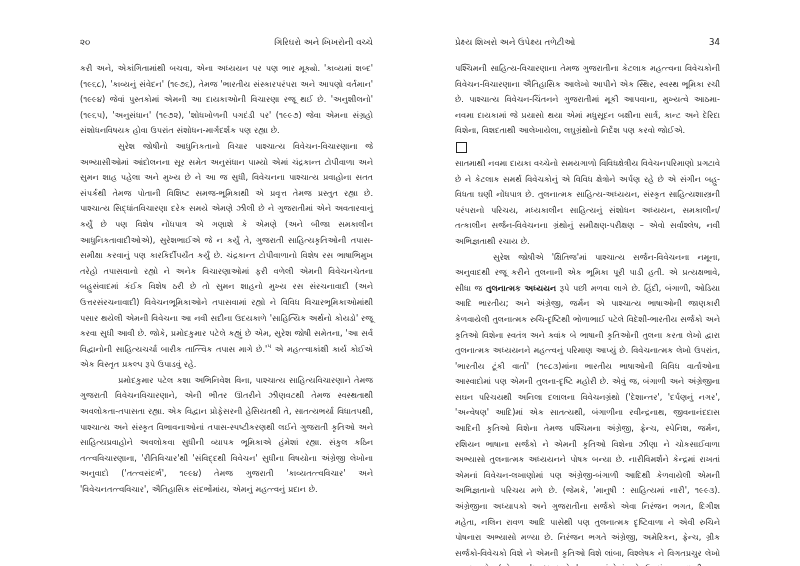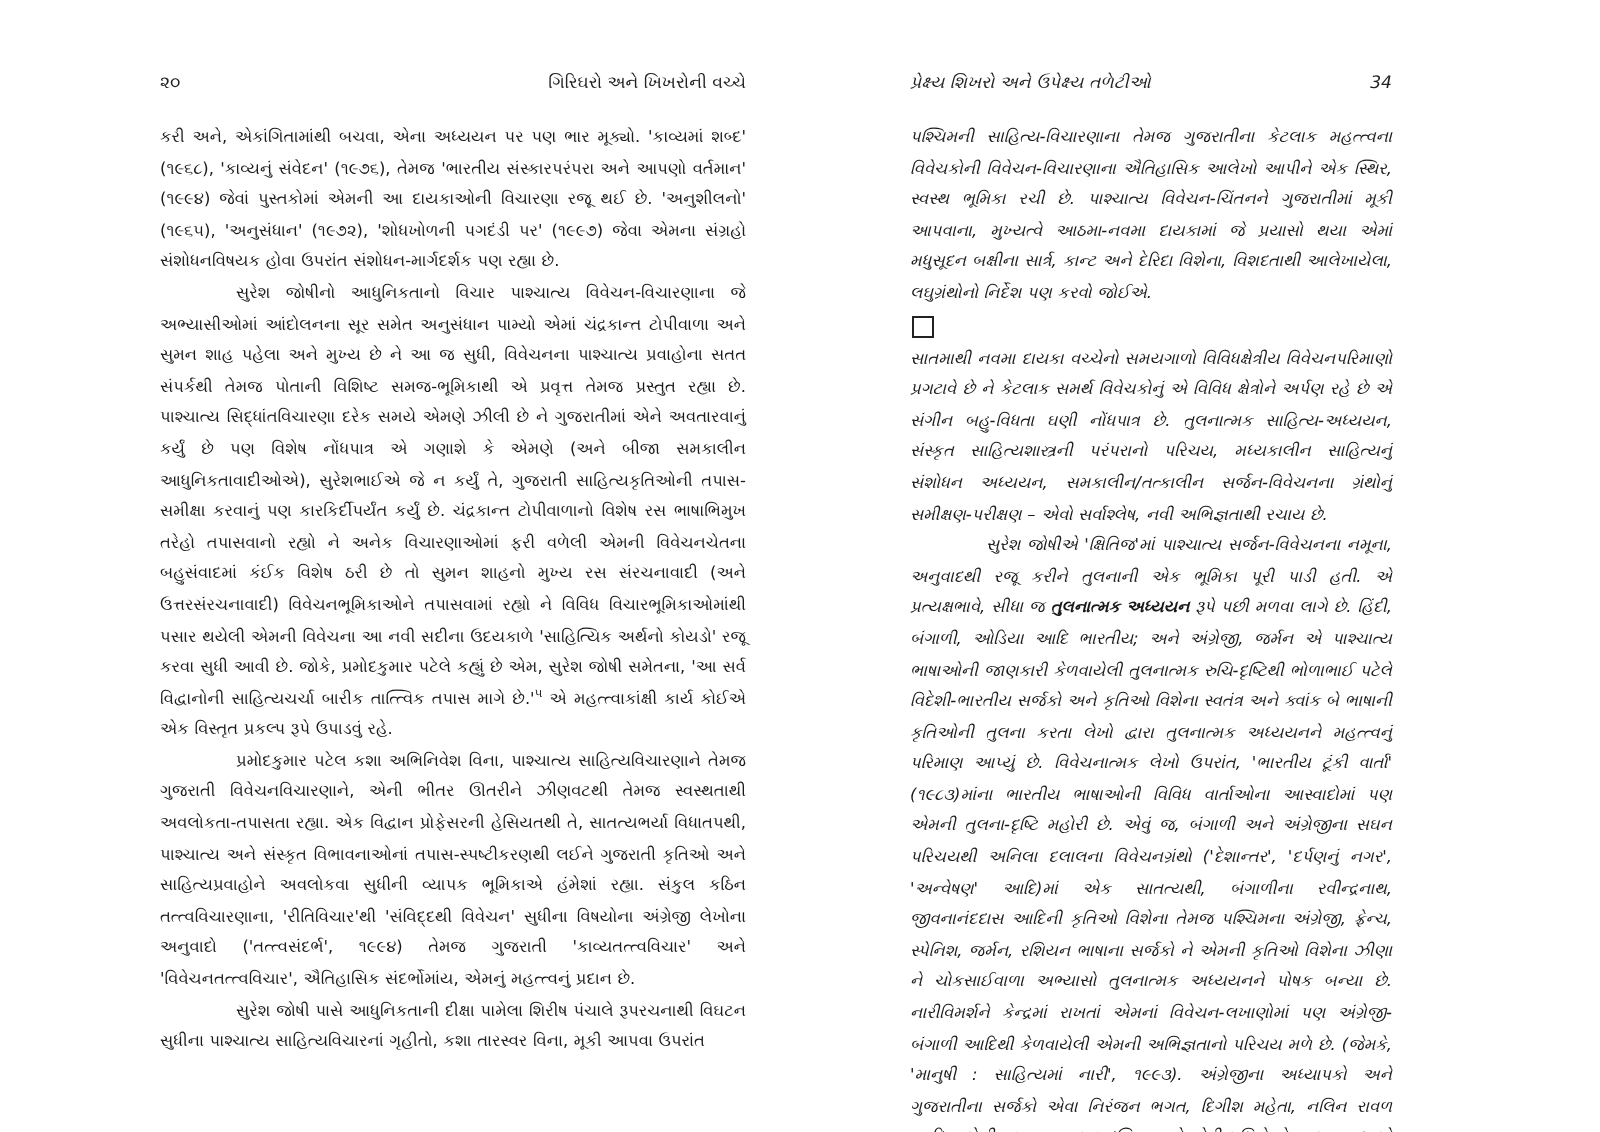--- a/index.html
+++ b/index.html
@@ -5,21 +5,21 @@
   html, body { margin:0; padding:0; }
   body {
     width:800px; height:566px; overflow:hidden;
     background:#ffffff;
     font-family:"DejaVu Sans", sans-serif;
     color:#1a1a1a;
   }
   .spread { position:relative; width:800px; height:566px; display:flex; }
   .page { position:relative; width:400px; height:566px; box-sizing:border-box; }
   .page-left { padding:37px 27px 0 80px; }
-  .page-right { padding:37px 104px 0 55px;font-style:italic; }
+  .page-right { padding:37px 80px 0 55px; }
   .running-head {
     display:flex; justify-content:space-between; align-items:baseline;
     font-size:8.6px; height:13px; margin-bottom:11px; color:#222;
   }
   .body-text {
     font-size:8.2px; line-height:15.6px; text-align:justify;
     word-spacing:0.2px;
   }
   .body-text p { margin:0; }
   .body-text p.indent { text-indent:38px; }
@@ -36,21 +36,20 @@
 
   <div class="page page-left">
     <div class="running-head">
       <span>૨૦</span>
       <span>ગિરિઘરો અને ખિખરોની વચ્ચે</span>
     </div>
     <div class="body-text">
       <p>કરી અને, એકાંગિતામાંથી બચવા, એના અધ્યયન પર પણ ભાર મૂક્યો. 'કાવ્યમાં શબ્દ' (૧૯૬૮), 'કાવ્યનું સંવેદન' (૧૯૭૬), તેમજ 'ભારતીય સંસ્કારપરંપરા અને આપણો વર્તમાન' (૧૯૯૪) જેવાં પુસ્તકોમાં એમની આ દાયકાઓની વિચારણા રજૂ થઈ છે. 'અનુશીલનો' (૧૯૬૫), 'અનુસંધાન' (૧૯૭૨), 'શોધખોળની પગદંડી પર' (૧૯૯૭) જેવા એમના સંગ્રહો સંશોધનવિષયક હોવા ઉપરાંત સંશોધન-માર્ગદર્શક પણ રહ્યા છે.</p>
       <p class="indent"><span>સુરેશ જોષીનો આધુનિકતાનો વિચાર પાશ્ચાત્ય વિવેચન-વિચારણાના જે અભ્યાસીઓમાં આંદોલનના સૂર સમેત અનુસંધાન પામ્યો એમાં ચંદ્રકાન્ત ટોપીવાળા અને સુમન શાહ પહેલા અને મુખ્ય છે ને આ જ સુધી, વિવેચનના પાશ્ચાત્ય પ્રવાહોના સતત સંપર્કથી તેમજ પોતાની વિશિષ્ટ સમજ-ભૂમિકાથી એ પ્રવૃત્ત તેમજ પ્રસ્તુત રહ્યા છે. પાશ્ચાત્ય સિદ્ધાંતવિચારણા દરેક સમયે એમણે ઝીલી છે ને ગુજરાતીમાં એને અવતારવાનું કર્યું છે પણ વિશેષ નોંધપાત્ર એ ગણાશે કે એમણે (અને બીજા સમકાલીન આધુનિકતાવાદીઓએ), સુરેશભાઈએ જે ન કર્યું તે, ગુજરાતી સાહિત્યકૃતિઓની તપાસ-સમીક્ષા કરવાનું પણ કારકિર્દીપર્યંત કર્યું છે. ચંદ્રકાન્ત ટોપીવાળાનો વિશેષ રસ ભાષાભિમુખ તરેહો તપાસવાનો રહ્યો ને અનેક વિચારણાઓમાં ફરી વળેલી એમની વિવેચનચેતના બહુસંવાદમાં કંઈક વિશેષ ઠરી છે તો સુમન શાહનો મુખ્ય રસ સંરચનાવાદી (અને ઉત્તરસંરચનાવાદી) વિવેચનભૂમિકાઓને તપાસવામાં રહ્યો ને વિવિધ વિચારભૂમિકાઓમાંથી પસાર થયેલી એમની વિવેચના આ નવી સદીના ઉદયકાળે 'સાહિત્યિક અર્થનો કોયડો' રજૂ કરવા સુધી આવી છે. જોકે, પ્રમોદકુમાર પટેલે કહ્યું છે એમ, સુરેશ જોષી સમેતના, 'આ સર્વ વિદ્વાનોની સાહિત્યચર્ચા બારીક તાત્ત્વિક તપાસ માગે છે.'</span><sup>૫</sup><span> એ મહત્ત્વાકાંક્ષી કાર્ય કોઈએ એક વિસ્તૃત પ્રકલ્પ રૂપે ઉપાડવું રહે.</span></p>
       <p class="indent">પ્રમોદકુમાર પટેલ કશા અભિનિવેશ વિના, પાશ્ચાત્ય સાહિત્યવિચારણાને તેમજ ગુજરાતી વિવેચનવિચારણાને, એની ભીતર ઊતરીને ઝીણવટથી તેમજ સ્વસ્થતાથી અવલોકતા-તપાસતા રહ્યા. એક વિદ્વાન પ્રોફેસરની હેસિયતથી તે, સાતત્યભર્યા વિધાતપથી, પાશ્ચાત્ય અને સંસ્કૃત વિભાવનાઓનાં તપાસ-સ્પષ્ટીકરણથી લઈને ગુજરાતી કૃતિઓ અને સાહિત્યપ્રવાહોને અવલોકવા સુધીની વ્યાપક ભૂમિકાએ હંમેશાં રહ્યા. સંકુલ કઠિન તત્ત્વવિચારણાના, 'રીતિવિચાર'થી 'સંવિદ્દથી વિવેચન' સુધીના વિષયોના અંગ્રેજી લેખોના અનુવાદો ('તત્ત્વસંદર્ભ', ૧૯૯૪) તેમજ ગુજરાતી 'કાવ્યતત્ત્વવિચાર' અને 'વિવેચનતત્ત્વવિચાર', ઐતિહાસિક સંદર્ભોમાંય, એમનું મહત્ત્વનું પ્રદાન છે.</p>
-      <p class="indent">સુરેશ જોષી પાસે આધુનિકતાની દીક્ષા પામેલા શિરીષ પંચાલે રૂપરચનાથી વિઘટન સુધીના પાશ્ચાત્ય સાહિત્યવિચારનાં ગૃહીતો, કશા તારસ્વર વિના, મૂકી આપવા ઉપરાંત</p>
     </div>
   </div>
 
   <div class="page page-right">
     <div class="running-head">
       <span>પ્રેક્ષ્ય શિખરો અને ઉપેક્ષ્ય તળેટીઓ</span>
       <span>34</span>
     </div>
     <div class="body-text">
       <p>પશ્ચિમની સાહિત્ય-વિચારણાના તેમજ ગુજરાતીના કેટલાક મહત્ત્વના વિવેચકોની વિવેચન-વિચારણાના ઐતિહાસિક આલેખો આપીને એક સ્થિર, સ્વસ્થ ભૂમિકા રચી છે. પાશ્ચાત્ય વિવેચન-ચિંતનને ગુજરાતીમાં મૂકી આપવાના, મુખ્યત્વે આઠમા-નવમા દાયકામાં જે પ્રયાસો થયા એમાં મધુસૂદન બક્ષીના સાર્ત્ર, કાન્ટ અને દેરિદા વિશેના, વિશદતાથી આલેખાયેલા, લઘુગ્રંથોનો નિર્દેશ પણ કરવો જોઈએ.</p>

